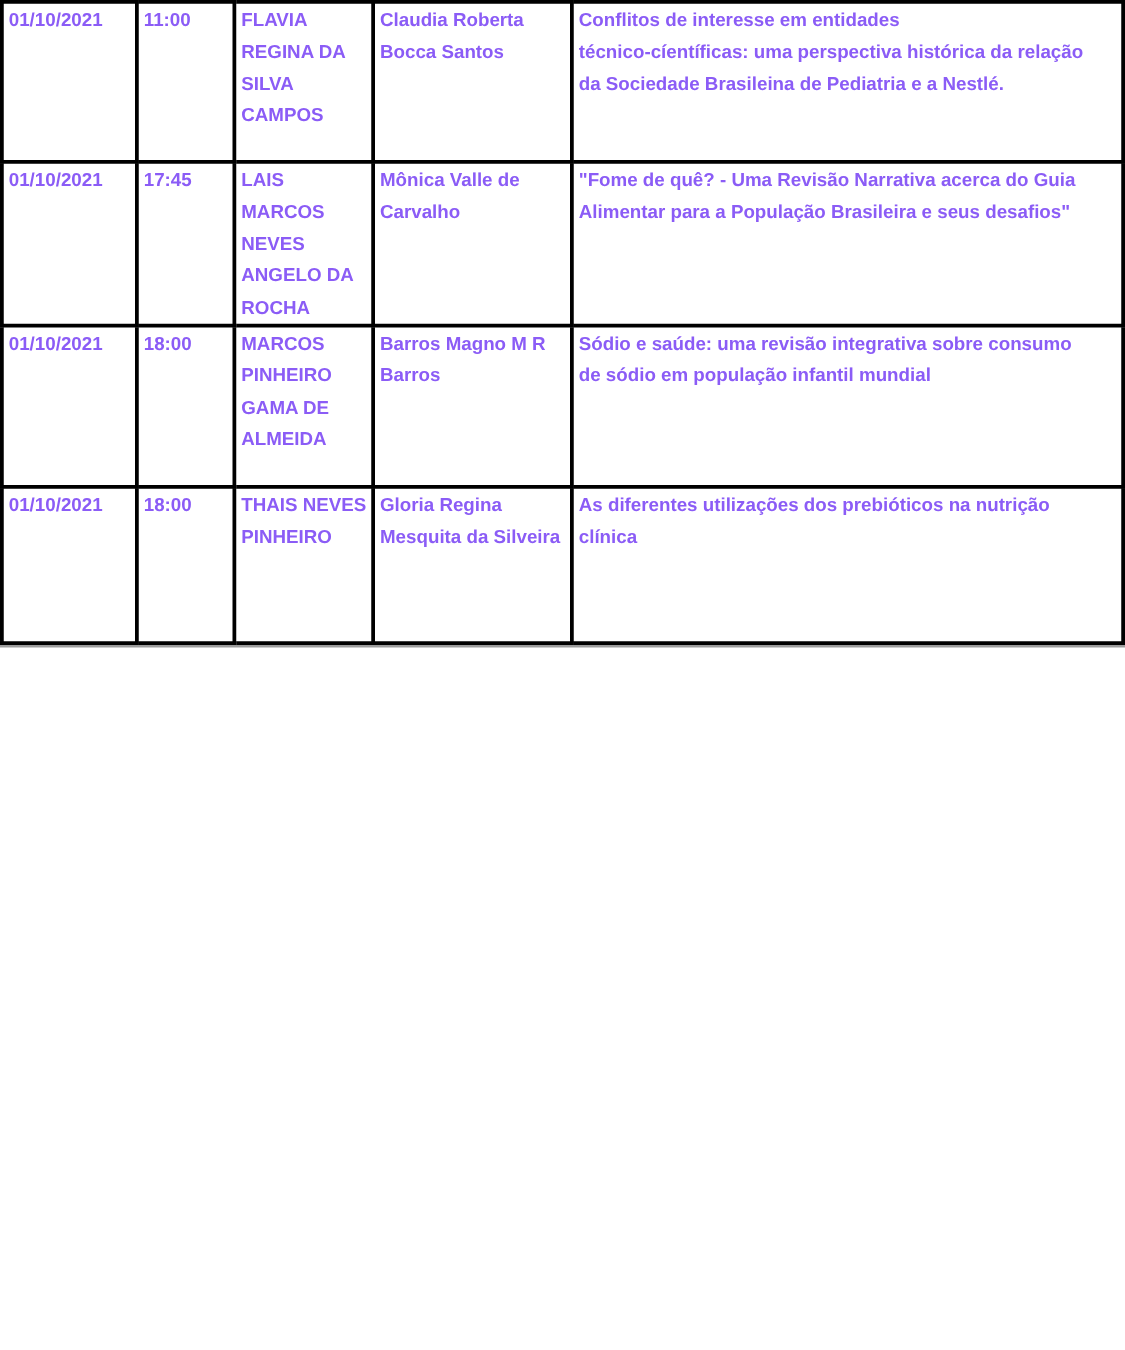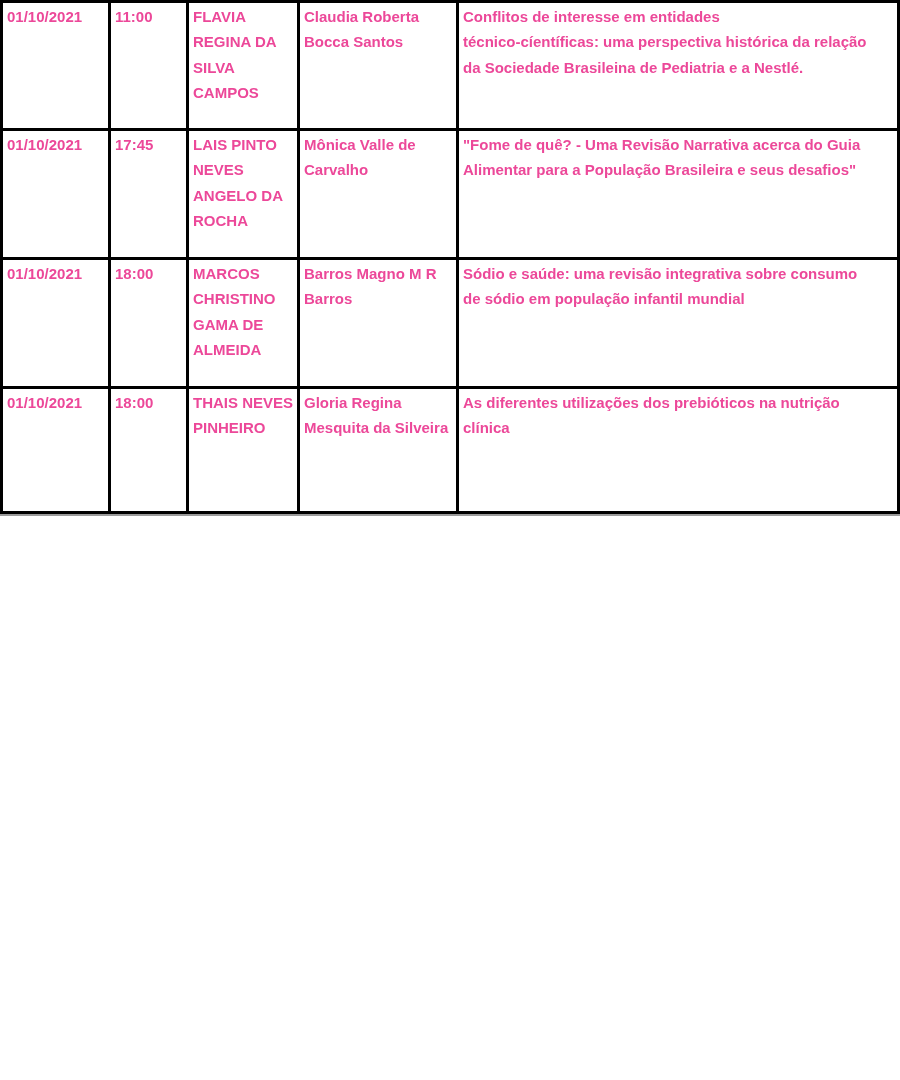--- a/index.html
+++ b/index.html
@@ -18,21 +18,21 @@
     table-layout: fixed;
     width: 897px;
     margin: 0;
     background: #ffffff;
     box-shadow: 0 2px 0 #9b9b9b;
   }
   table.schedule td {
     border: 3px solid #000000;
     vertical-align: top;
     padding: 1px 3px 0 4px;
-    color: #ec4899;
+    color: #8b5cf6;
     font-weight: bold;
     font-size: 15px;
     line-height: 25.4px;
     white-space: pre-line;
     overflow: hidden;
     word-wrap: break-word;
   }
   col.c-date    { width: 108px; }
   col.c-time    { width: 78px;  }
   col.c-student { width: 111px; }
@@ -64,34 +64,34 @@
 CAMPOS</td>
       <td>Claudia Roberta
 Bocca Santos</td>
       <td>Conflitos de interesse em entidades
 técnico-cíentíficas: uma perspectiva histórica da relação
 da Sociedade Brasileina de Pediatria e a Nestlé.</td>
     </tr>
     <tr class="r2">
       <td>01/10/2021</td>
       <td>17:45</td>
-      <td>LAIS PINTO
+      <td>LAIS MARCOS
 NEVES
 ANGELO DA
 ROCHA</td>
       <td>Mônica Valle de
 Carvalho</td>
       <td>"Fome de quê? - Uma Revisão Narrativa acerca do Guia
 Alimentar para a População Brasileira e seus desafios"</td>
     </tr>
     <tr class="r3">
       <td>01/10/2021</td>
       <td>18:00</td>
       <td>MARCOS
-CHRISTINO
+PINHEIRO
 GAMA DE
 ALMEIDA</td>
       <td>Barros Magno M R
 Barros</td>
       <td>Sódio e saúde: uma revisão integrativa sobre consumo
 de sódio em população infantil mundial</td>
     </tr>
     <tr class="r4">
       <td>01/10/2021</td>
       <td>18:00</td>

